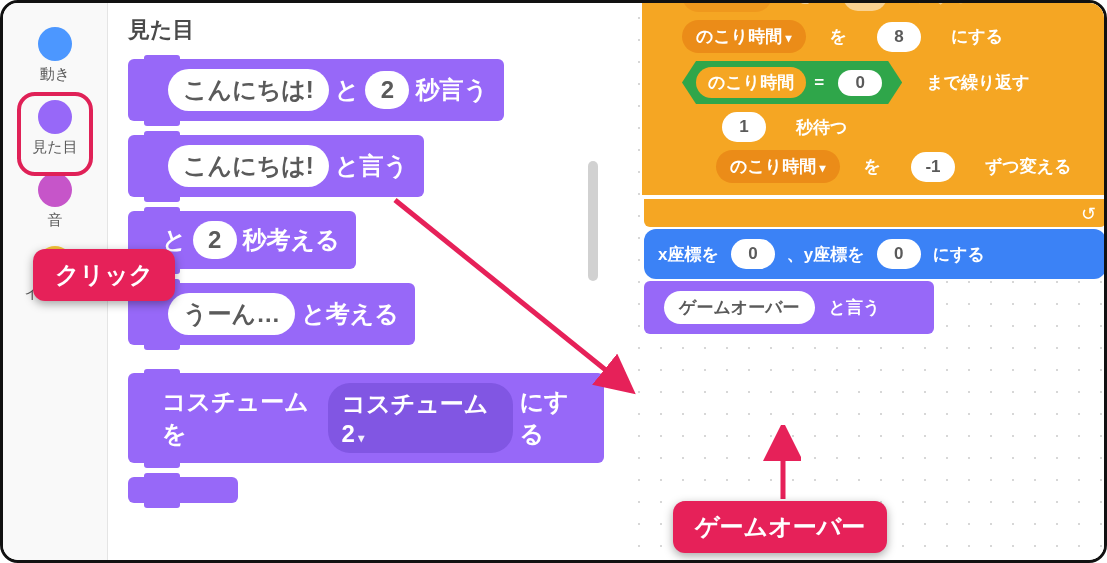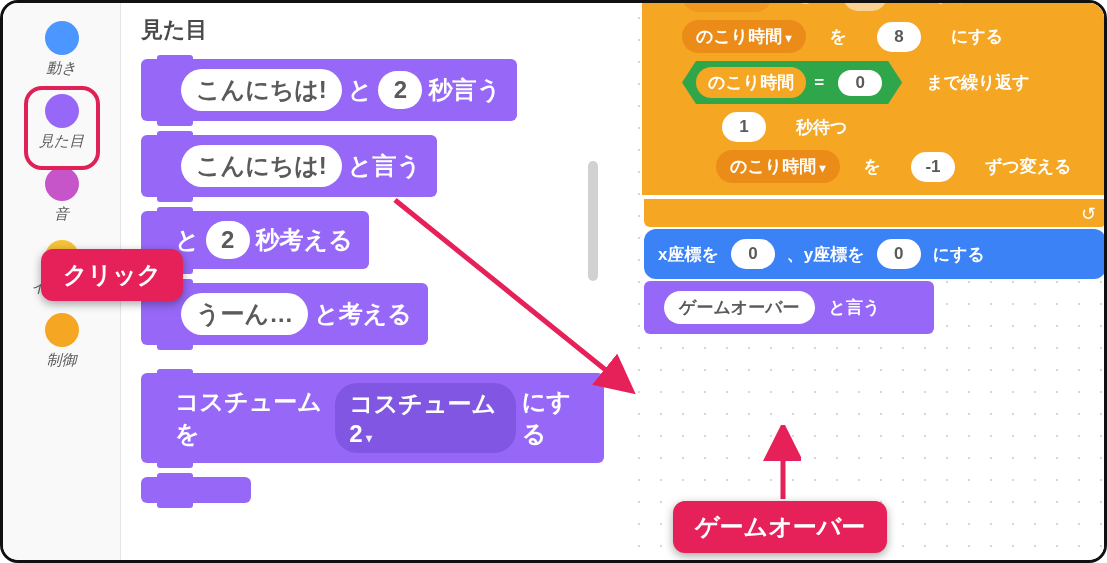--- a/index.html
+++ b/index.html
@@ -1,19 +1,19 @@
 <!DOCTYPE html>
 <html><head>
   <meta charset="utf-8">
   <style>
     * { margin:0; padding:0; box-sizing:border-box; font-family:"Hiragino Kaku Gothic ProN","Meiryo",sans-serif; -webkit-font-smoothing:antialiased;}
     body { width:1107px; height:563px; overflow:hidden; background:#fff; position:relative;}
     .frame { width:1107px; height:563px; border:3px solid #111; border-radius:18px; overflow:hidden; display:flex; position:relative; background:#fff;}
     
-    .sidebar { width:118px; background:#f9f9f9; border-right:1px solid #e5e5e5; display:flex; flex-direction:column; align-items:center; padding-top:8px;font-style:italic; }
+    .sidebar { width:105px; background:#f9f9f9; border-right:1px solid #e5e5e5; display:flex; flex-direction:column; align-items:center; padding-top:14px; }
     .cat { width:100%; display:flex; flex-direction:column; align-items:center; padding:10px 0 6px; cursor:pointer;}
     .cat .dot { width:34px; height:34px; border-radius:50%;}
     .cat .lab { font-size:15px; color:#5a5a5a; margin-top:4px;}
     .cat.sel { position:relative;}
     .cat.sel .ring { position:absolute; top:2px; width:76px; height:84px; border:4px solid #e02157; border-radius:18px;}
     
     .palette { flex:1; padding:0 20px; position:relative; background:#fff; height:100%; overflow:hidden;}
     .pal-title { font-size:22px; font-weight:600; color:#4a4a4a; padding:12px 0 14px;}
     .blk { margin-bottom:14px;}
     
@@ -61,24 +61,20 @@
       <div class="dot" style="background:#9768f8"></div>
       <div class="lab">見た目</div>
     </div>
     <div class="cat">
       <div class="dot" style="background:#c655c9"></div>
       <div class="lab">音</div>
     </div>
     <div class="cat">
       <div class="dot" style="background:#f5c238"></div>
       <div class="lab">イベント</div>
-    </div>
-    <div class="cat">
-      <div class="dot" style="background:#f5a623"></div>
-      <div class="lab">制御</div>
     </div>
   </div>
 
   <div class="palette">
     <div class="pal-title">見た目</div>
 
     <div class="blk">
       <span class="purple-blk">
         <span class="pill">こんにちは!</span>
         <span>と</span>
@@ -187,16 +183,16 @@
   </svg>
   <svg class="arrow-svg" style="left:758px; top:422px;" width="40" height="80">
     <defs>
         <marker id="ah2" markerWidth="10" markerHeight="10" refX="6" refY="4" orient="auto">
           <path d="M0,0 L8,4 L0,8 Z" fill="#e62159"></path>
         </marker>
       </defs>
     <line x1="22" y1="74" x2="22" y2="6" stroke="#e62159" stroke-width="5" marker-end="url(#ah2)"></line>
   </svg>
 
-  <div class="callout" style="left:38px; top:246px;">クリック</div>
+  <div class="callout" style="left:30px; top:246px;">クリック</div>
   <div class="callout" style="left:670px; top:498px;">ゲームオーバー</div>
 
 </div>
 
 </body></html>

